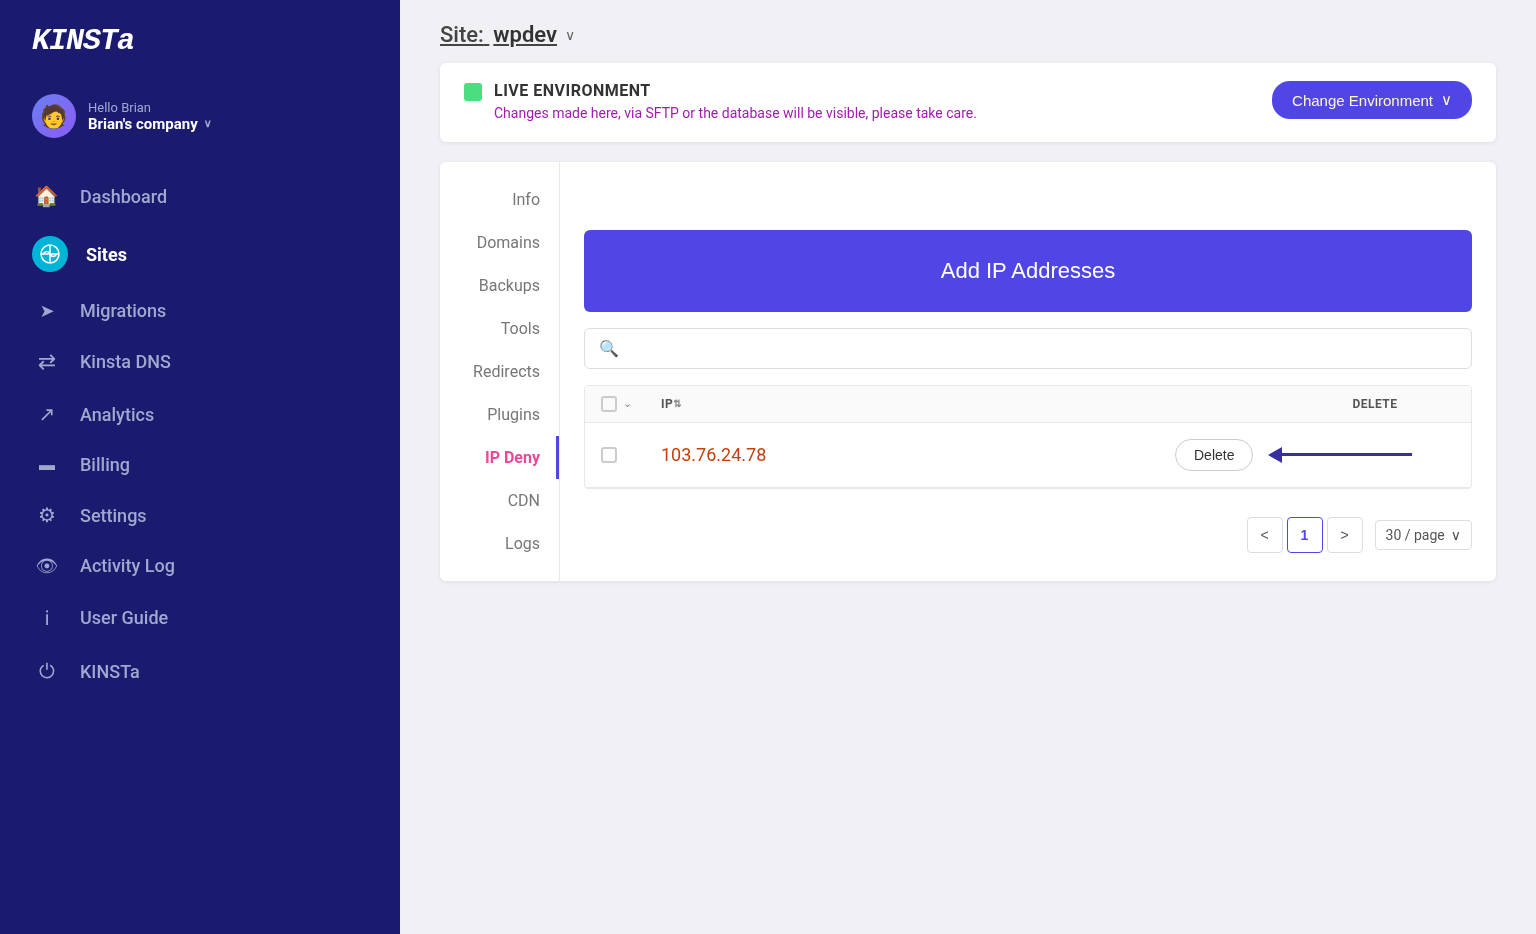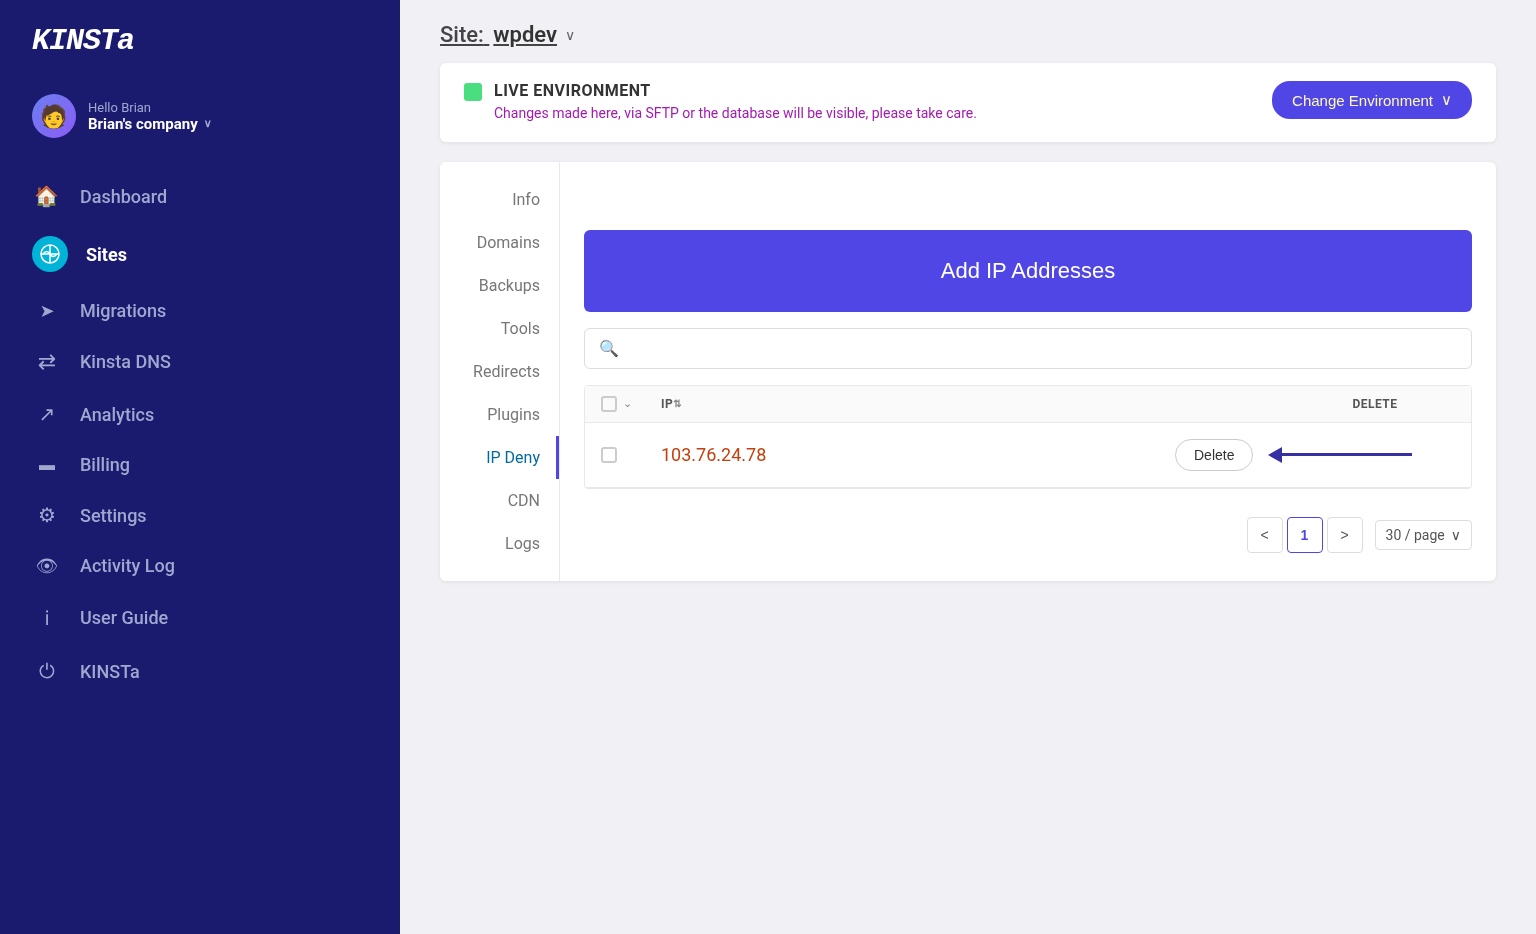--- a/index.html
+++ b/index.html
@@ -244,23 +244,23 @@
       padding: 12px 16px;
       font-size: 16px;
       color: #777;
       cursor: pointer;
       text-align: right;
       border-right: 3px solid transparent;
       transition: color 0.15s;
     }
 
     .sub-nav-item.active {
-      color: #0369a1;
+      color: #ec4899;
       border-right: 3px solid #4f46e5;
-      font-weight: 400;
+      font-weight: 700;
     }
 
     .panel-content {
       flex: 1;
       padding: 24px;
       display: flex;
       flex-direction: column;
       gap: 16px;
       justify-content: flex-end;
     }

